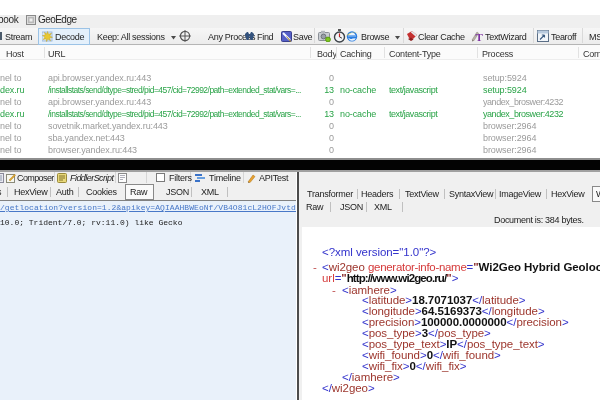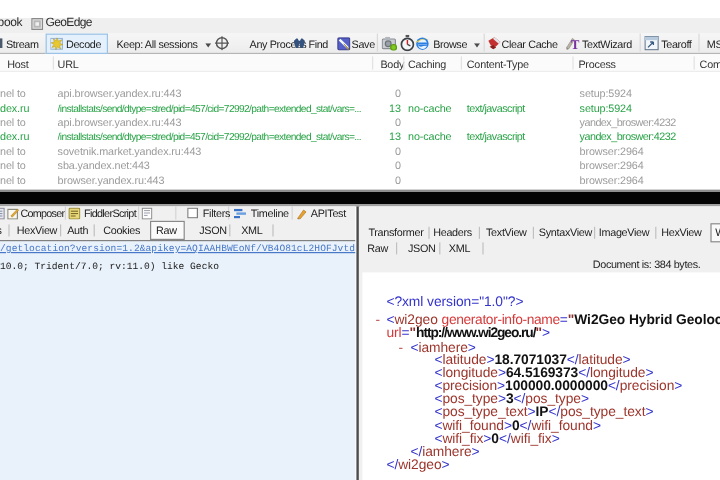--- a/index.html
+++ b/index.html
@@ -206,21 +206,21 @@
   <span class="tx btx" style="left:17px;top:173px;letter-spacing:-0.6px;">Composer</span>
     <div class="bsep" style="left:54px;top:172px;height:11px;background:#d5d5d5;"></div>
     <div class="bsep" style="left:115px;top:172px;height:11px;background:#d5d5d5;"></div>
     <div class="bsep" style="left:146px;top:172px;height:11px;background:#d5d5d5;"></div>
     <div class="bsep" style="left:190px;top:172px;height:11px;background:#d5d5d5;"></div>
     <div class="bsep" style="left:243px;top:172px;height:11px;background:#d5d5d5;"></div>
   <svg class="abs" style="left:57px;top:173px;" width="10" height="10" viewBox="0 0 10 10">
       <rect x="0.5" y="0.5" width="9" height="9" rx="1" fill="#e8d87a" stroke="#9a8a3a"></rect>
       <path d="M2 3 H8 M2 5 H8 M2 7 H6" stroke="#6a5a1a" stroke-width="0.8"></path>
     </svg>
-  <span class="tx btx" style="left:70px;top:173px;letter-spacing:-0.55px;">FiddlerScript</span>
+  <span class="tx btx" style="left:70px;top:173px;letter-spacing:-0.55px;font-style:italic;">FiddlerScript</span>
   <svg class="abs" style="left:118px;top:173px;" width="9" height="10" viewBox="0 0 9 10">
       <rect x="0.5" y="0.5" width="8" height="9" fill="#fdfdfd" stroke="#8a8a8a"></rect>
       <path d="M2 2.5 H7 M2 4.5 H7 M2 6.5 H5" stroke="#9a9aa8" stroke-width="0.8"></path>
     </svg>
   <span class="tx btx" style="left:130px;top:173px;margin-top:32px;">Log</span>
   <svg class="abs" style="left:156px;top:173px;" width="9" height="9" viewBox="0 0 9 9">
       <rect x="0.5" y="0.5" width="8" height="8" fill="#ffffff" stroke="#7a7a7a"></rect>
     </svg>
   <span class="tx btx" style="left:169px;top:173px;">Filters</span>
   <svg class="abs" style="left:195px;top:174px;" width="10" height="8" viewBox="0 0 10 8">

